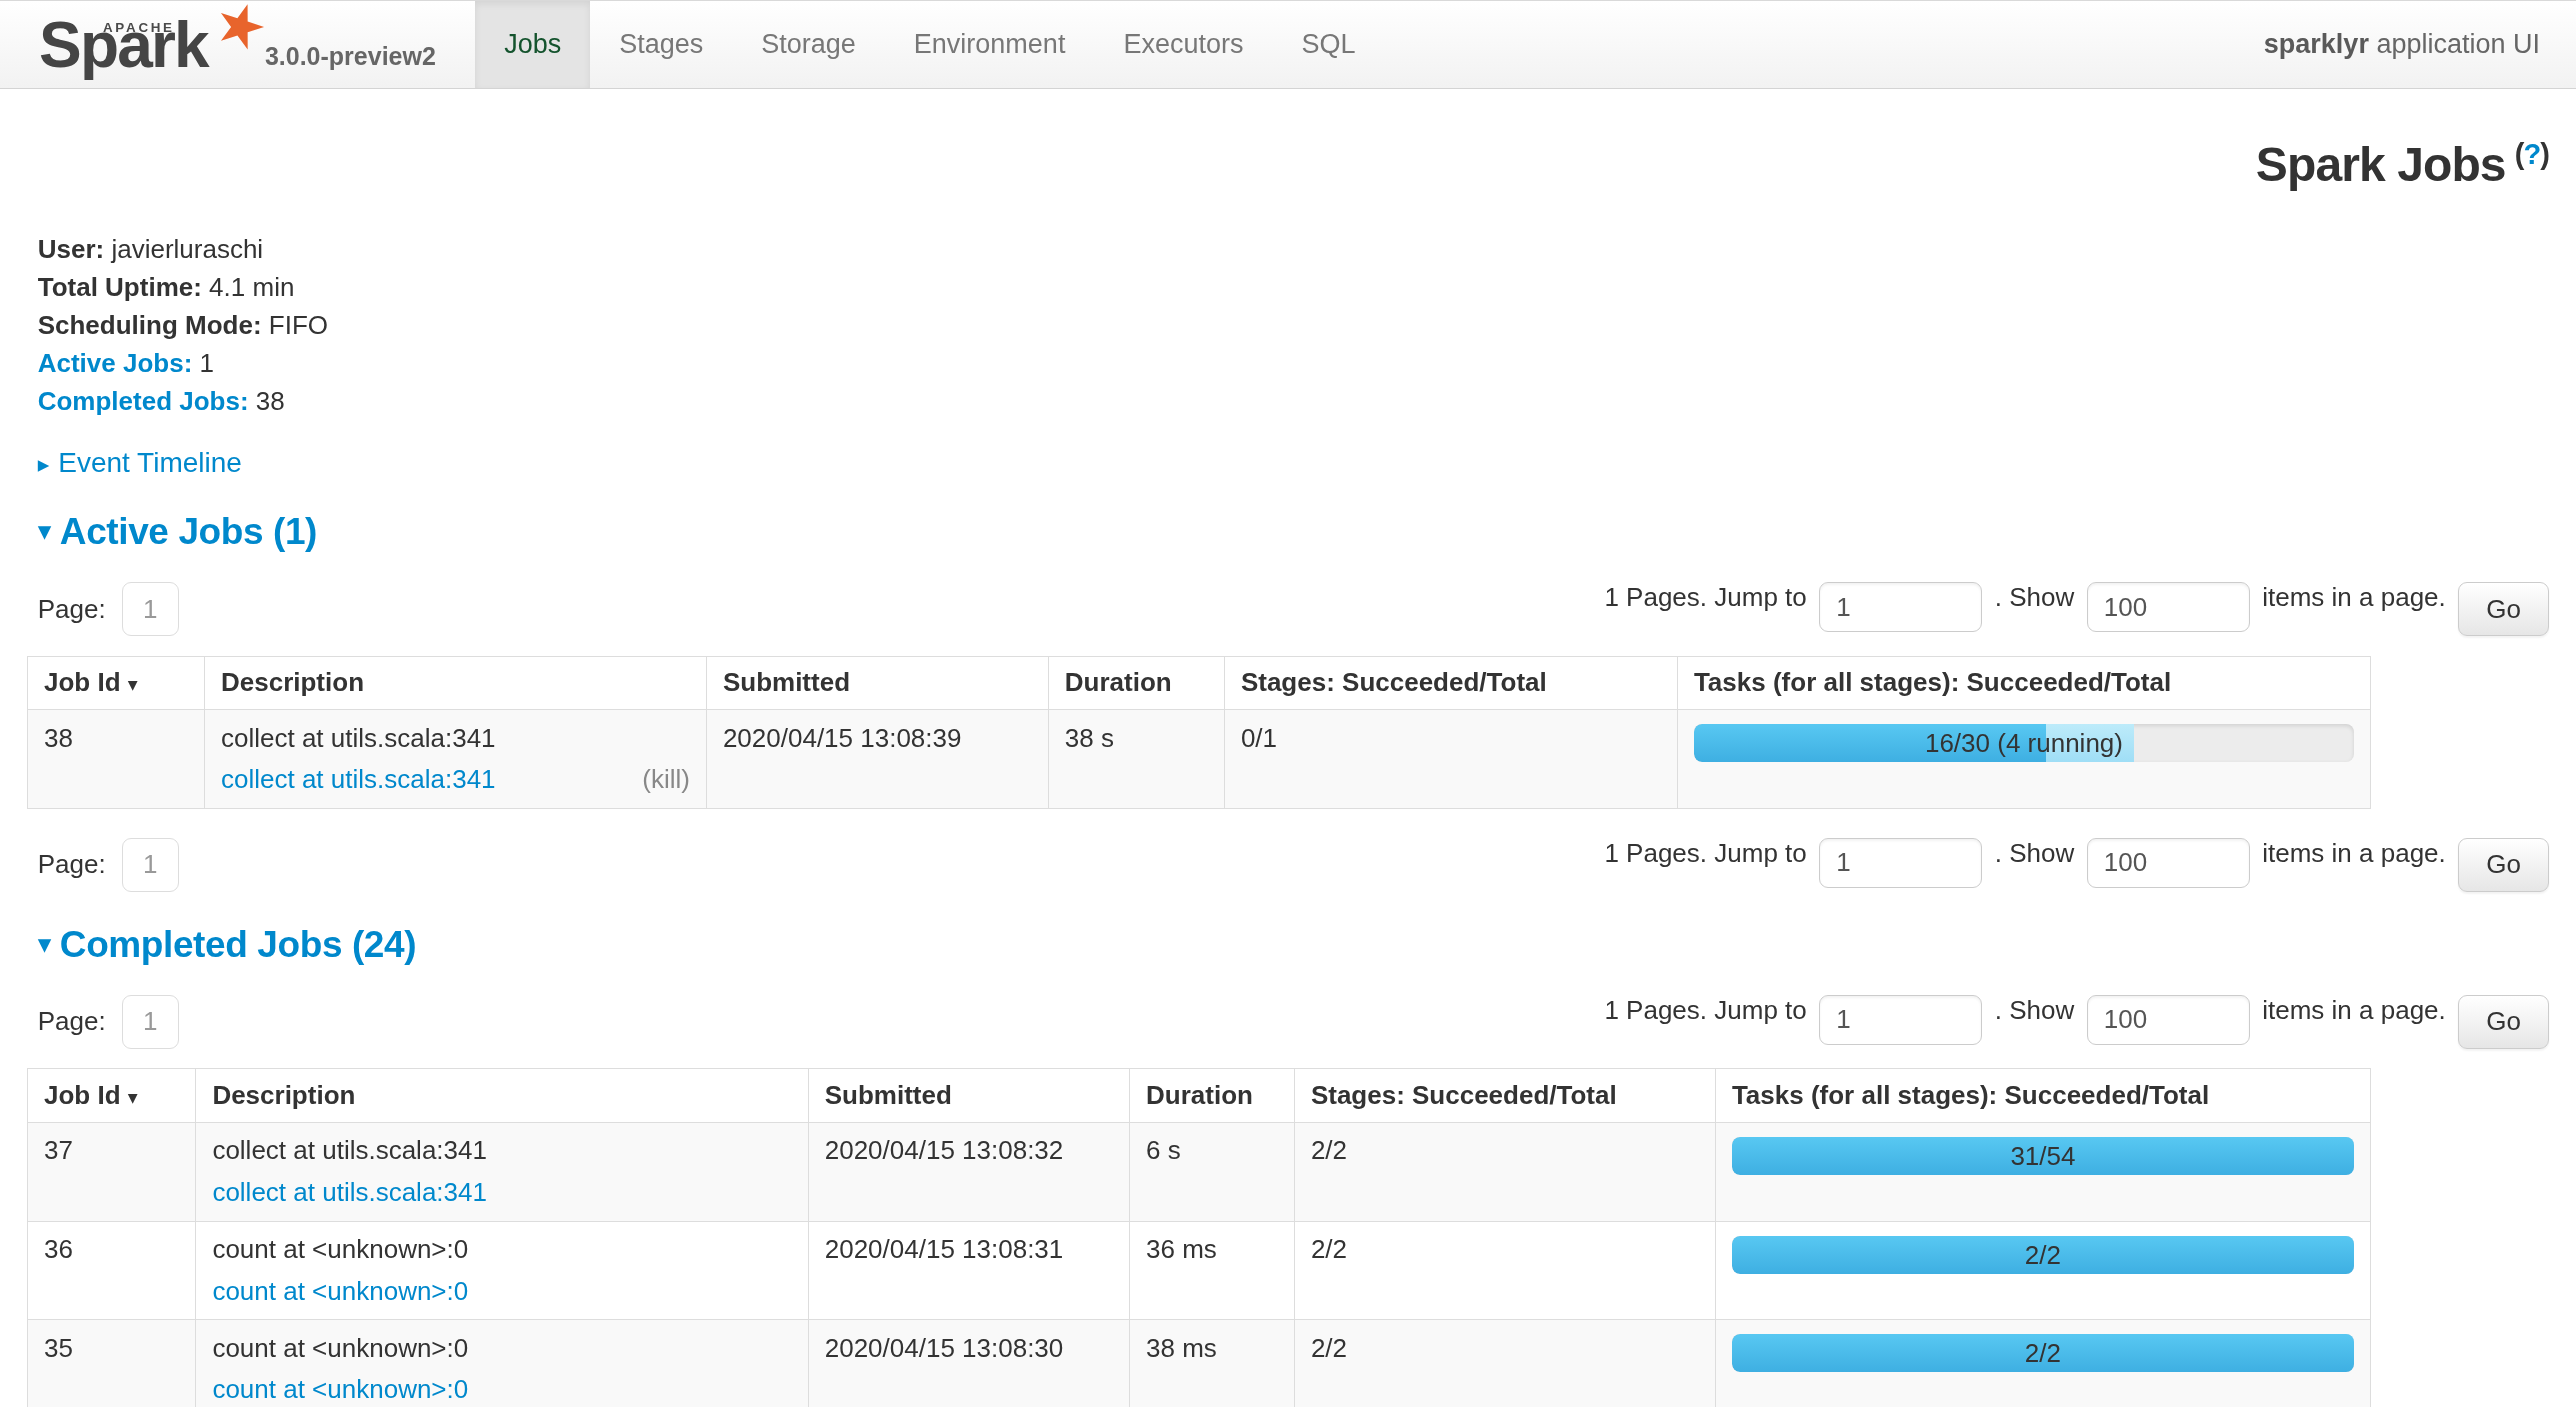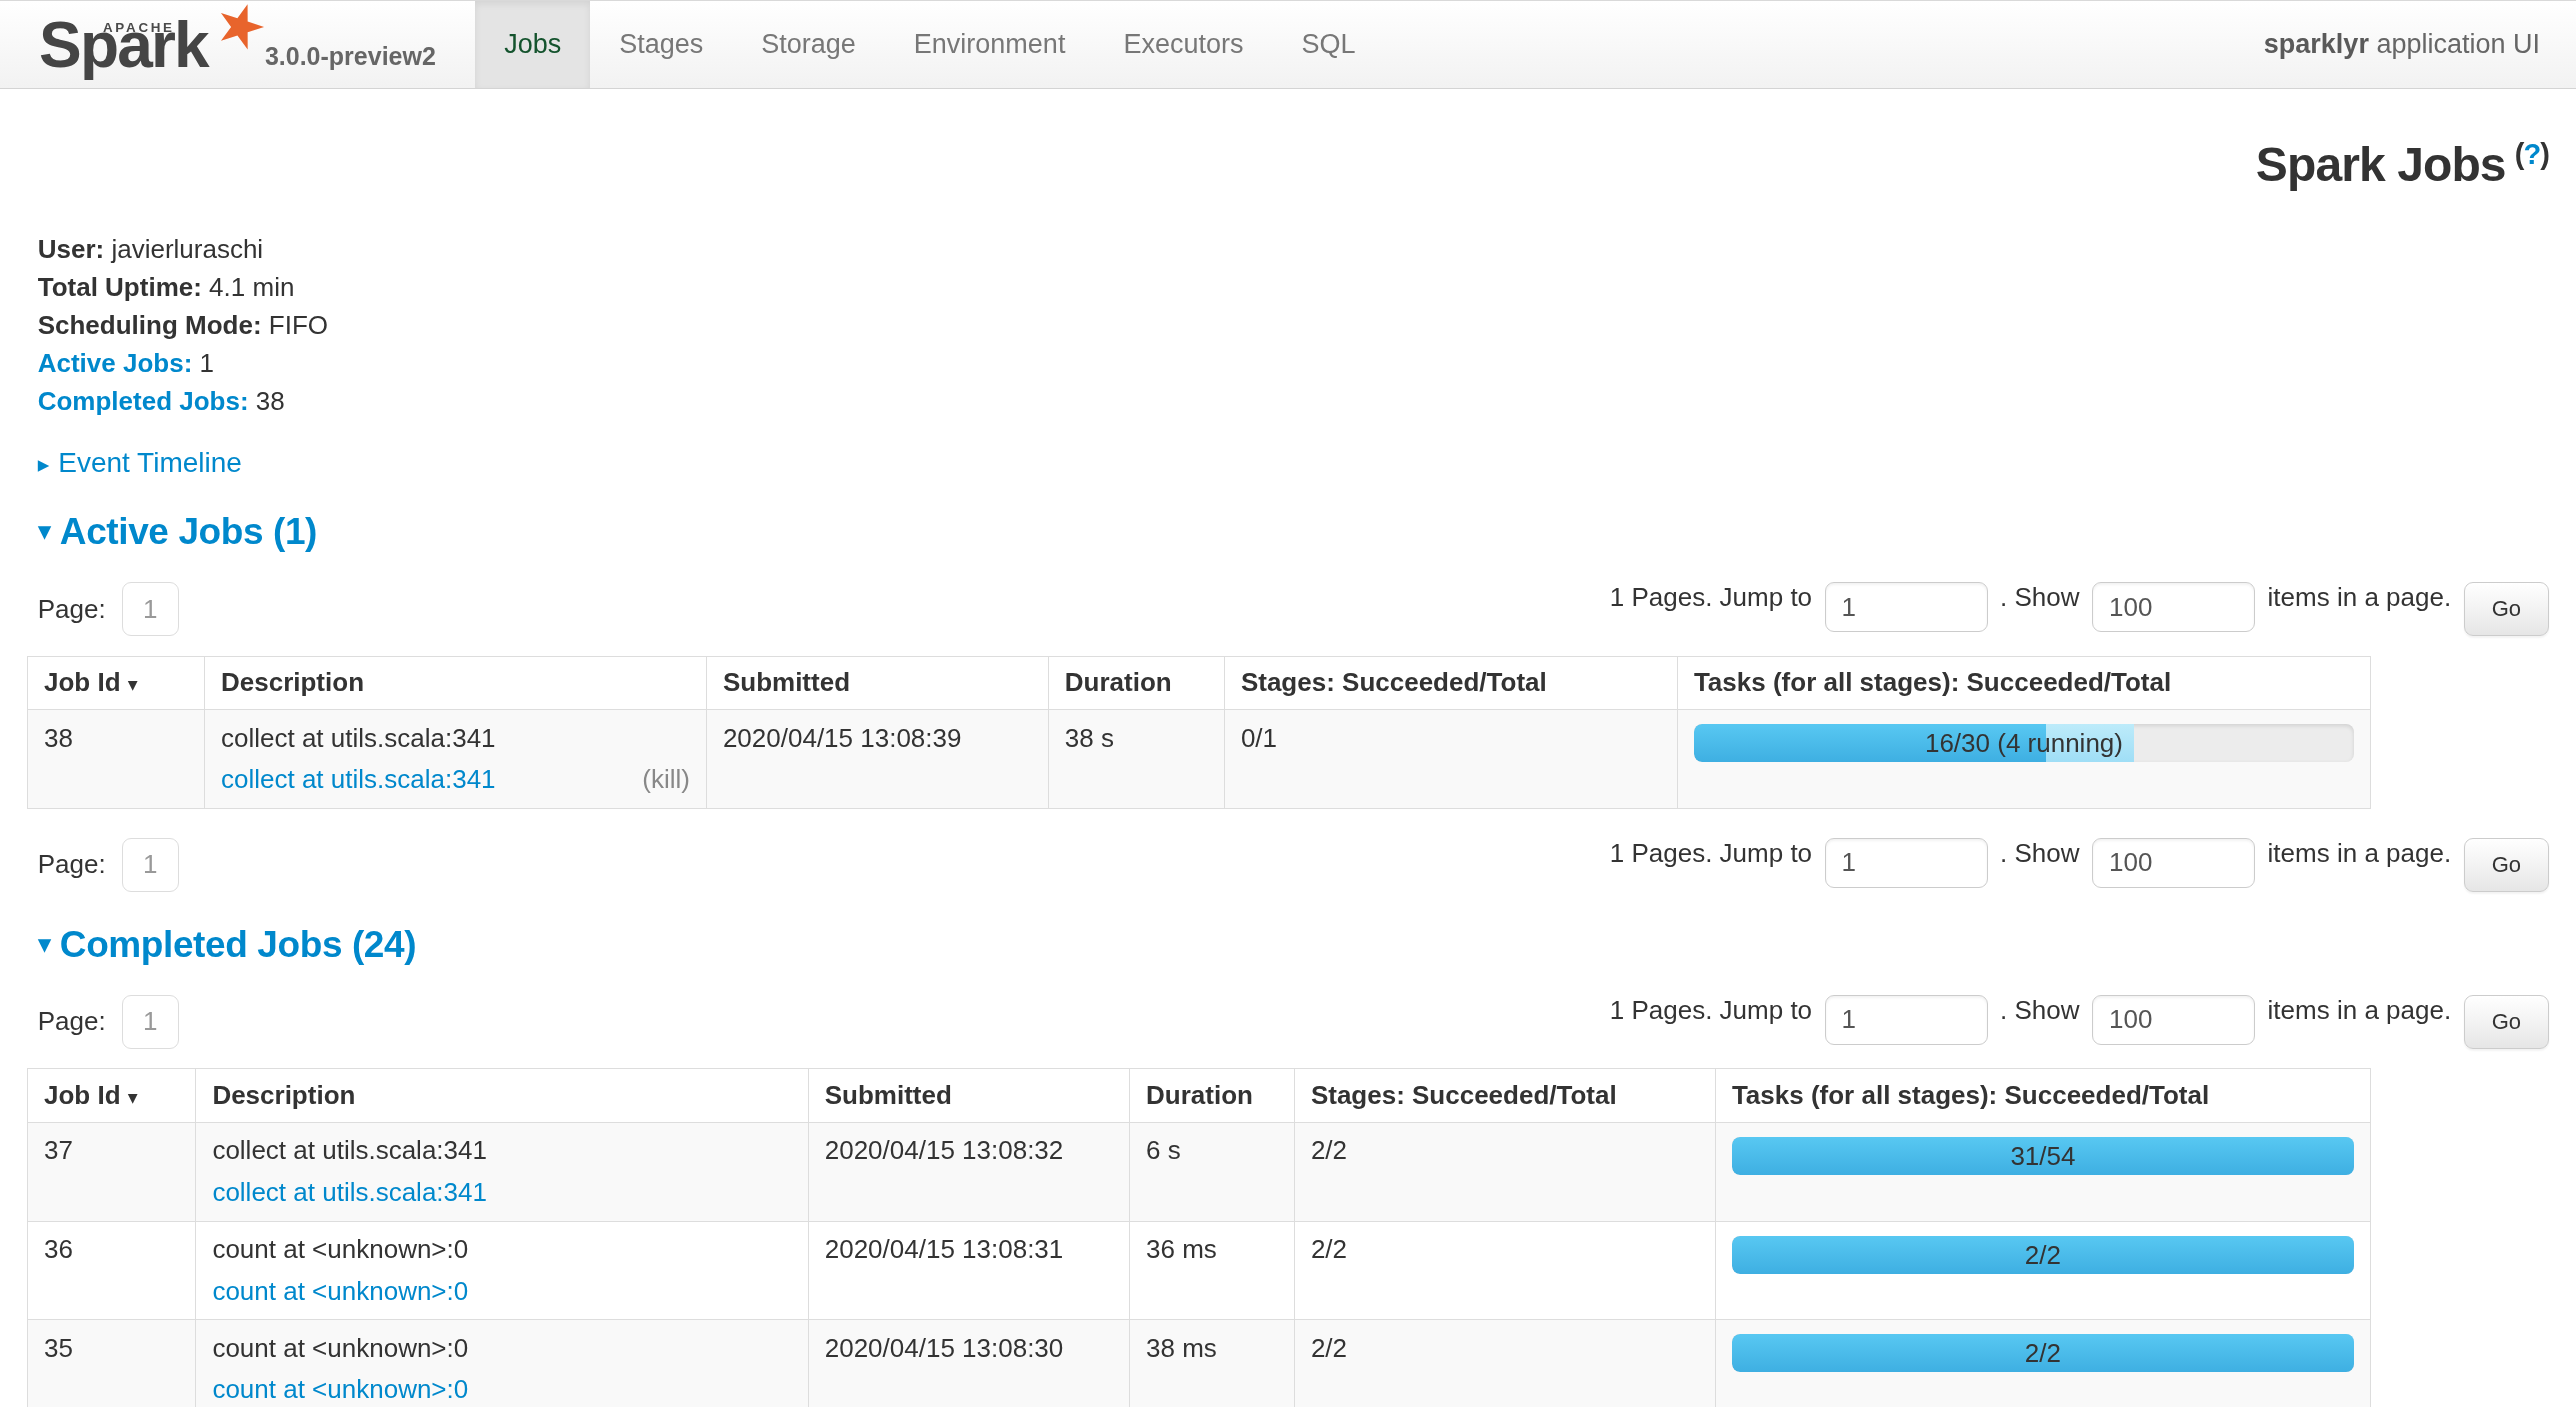--- a/index.html
+++ b/index.html
@@ -50,21 +50,21 @@
     color:#999; cursor:pointer; background:#fff;
   }
   .pager-right { margin-left:auto; display:flex; }
   .pager-right > * { margin-left:12.5px; }
   .pager-input {
     width:163px; height:50px; border:1.8px solid #ccc; border-radius:9px;
     font-size:26px; color:#555; padding:0 16px;
     font-family:inherit; box-shadow:inset 0 1.8px 2.7px rgba(0,0,0,.06);
   }
   .go-btn {
-    height:54px; padding:0 27px; font-size:22px; color:#333;
+    height:54px; padding:0 27px; font-size:26px; color:#333;
     background:linear-gradient(#ffffff,#e6e6e6);
     border:1.8px solid #ccc; border-radius:9px; cursor:pointer;
     font-family:inherit; box-shadow:0 1.8px 1.8px rgba(0,0,0,.05);
   }
   
   table.jobs { width:2344px; border-collapse:collapse; font-size:26px; margin-top:1.8px; }
   table.jobs th, table.jobs td { border:1.8px solid #ddd; text-align:left; vertical-align:top; }
   table.jobs th { font-weight:bold; padding:10.7px 16px; color:#333; white-space:nowrap; }
   table.jobs td { padding:12.5px 16px; }
   table.jobs tbody tr:nth-child(odd) { background:#f9f9f9; }

